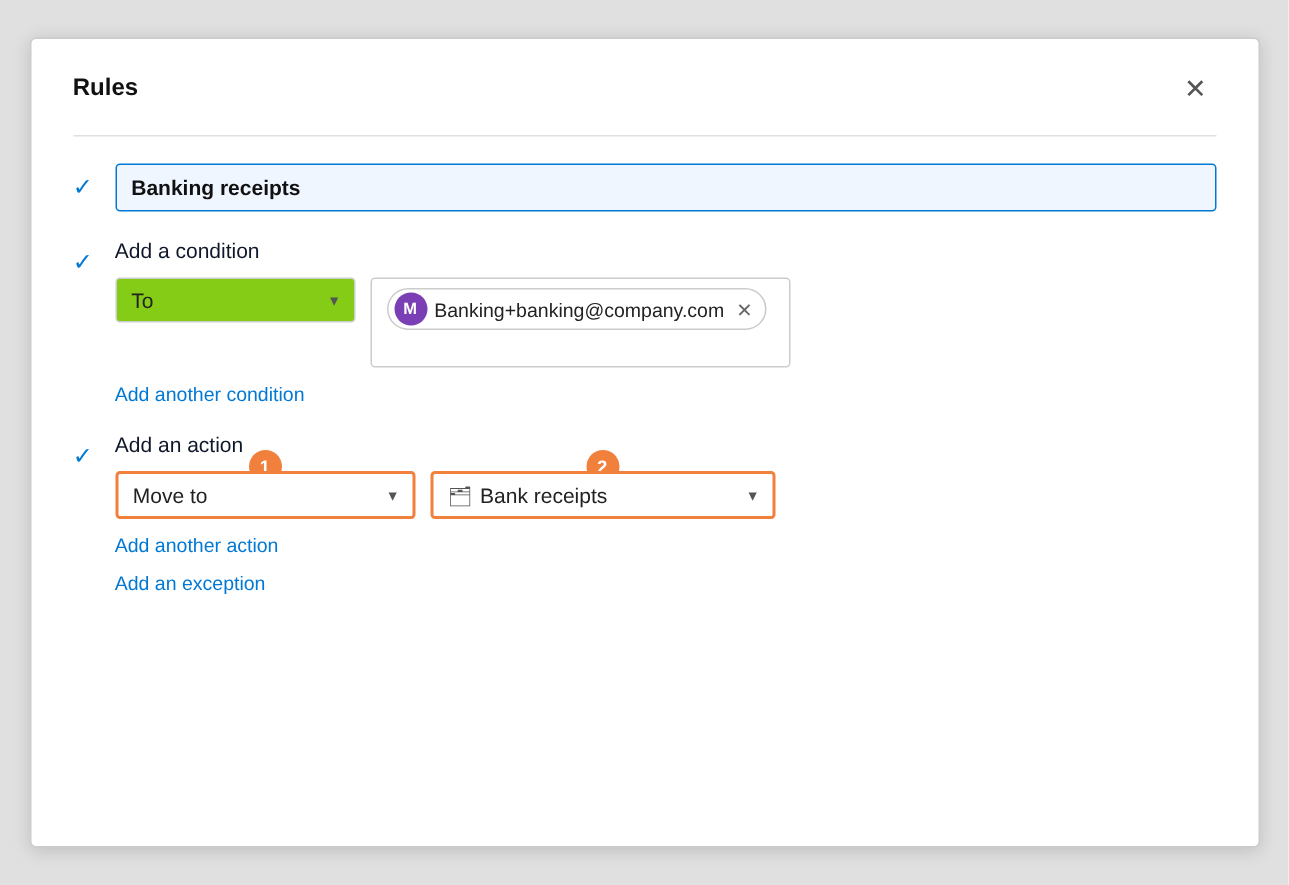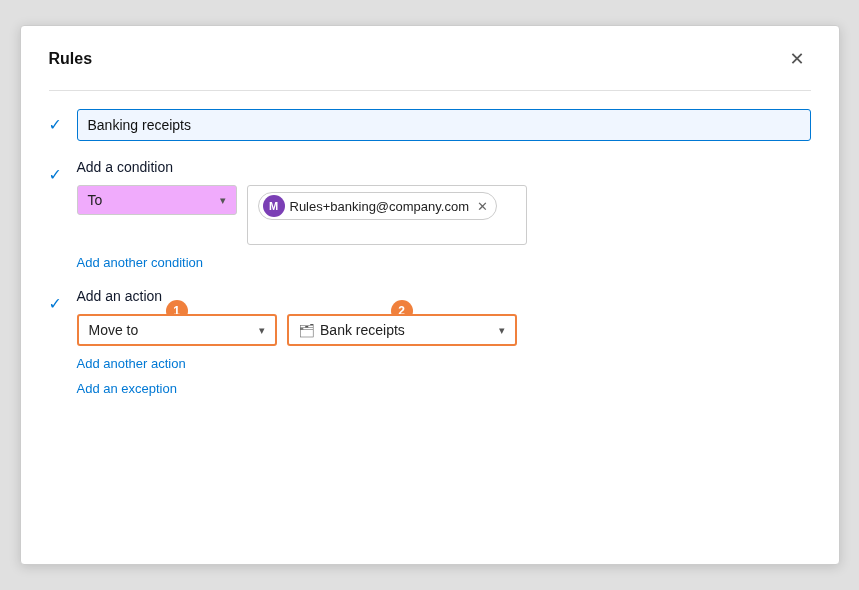--- a/index.html
+++ b/index.html
@@ -66,38 +66,39 @@
     }
     .rule-name-input {
       width: 100%;
       border: 1px solid #0078d4;
       background: #f0f6ff;
       border-radius: 3px;
       padding: 7px 10px;
       font-size: 14px;
       color: #111;
       outline: none;
+      font-weight: bold;
     }
     .section-label {
       font-size: 14px;
       font-weight: 500;
       margin-bottom: 10px;
       color: #0f172a;
     }
     .condition-row {
       display: flex;
       align-items: flex-start;
       gap: 10px;
     }
     .select-dropdown {
       border: 1px solid #ccc;
       border-radius: 3px;
       padding: 6px 10px;
       font-size: 14px;
-      background: #f0abfc;
+      background: #84cc16;
       cursor: pointer;
       display: flex;
       align-items: center;
       justify-content: space-between;
       min-width: 160px;
     }
     .email-box {
       border: 1px solid #ccc;
       border-radius: 3px;
       padding: 6px 10px;
@@ -261,21 +262,21 @@
     <div class="section-content">
       <div class="section-label">Add a condition</div>
       <div class="condition-row">
         <div class="select-dropdown">
           <span>To</span>
           <span class="chevron">▾</span>
         </div>
         <div class="email-box">
           <div class="email-tag">
             <div class="email-avatar">M</div>
-            <span>Rules+banking@company.com</span>
+            <span>Banking+banking@company.com</span>
             <span class="email-remove">✕</span>
           </div>
         </div>
       </div>
       <button class="link-btn">Add another condition</button>
     </div>
   </div>
 
   <div class="section">
     <span class="check-icon">✓</span>

